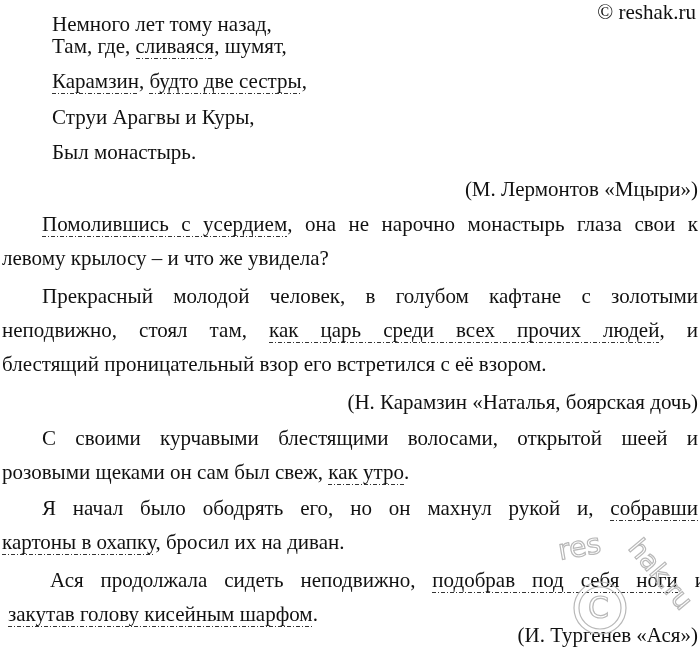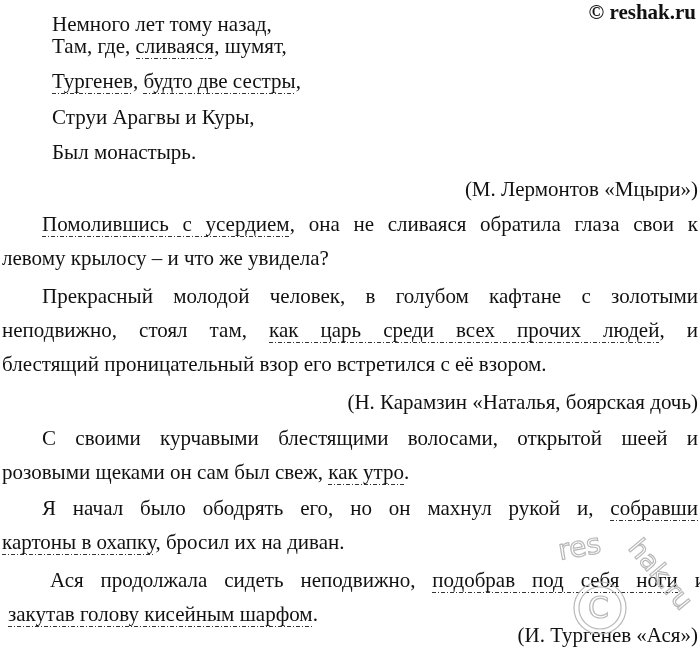--- a/index.html
+++ b/index.html
@@ -11,42 +11,42 @@
   .line { position: absolute; white-space: nowrap; line-height: 24px; }
   .u {
     text-decoration: none;
     background-image: linear-gradient(to right, #333 0, #333 4px, transparent 4px, transparent 6px, #333 6px, #333 7px, transparent 7px, transparent 9px);
     background-size: 9px 1px;
     background-repeat: repeat-x;
     background-position: 0 100%;
     padding-bottom: 1px;
   }
   .just { text-align: justify; text-align-last: justify; }
-  .copyright { position: absolute; right: 4px; top: 0px; line-height: 24px; font-weight: bold; }
+  .copyright { position: absolute; right: 4px; top: 0px; line-height: 24px; }
   .watermark {
     position: absolute; left: 520px; top: 520px; width: 180px; height: 127px;
     pointer-events: none;
   }
 </style>
 </head>
 <body>
 
 <div class="copyright">© reshak.ru</div>
 
 <div>
   <div class="line" style="left:52px; top:0px;margin-top:12px;"><span>Немного лет тому назад,</span></div>
   <div class="line" style="left:52px; top:34px;"><span>Там, где, </span><span class="u">сливаяся</span><span>, шумят,</span></div>
-  <div class="line" style="left:52px; top:69px;"><span class="u">Тургенев</span><span>, </span><span class="u">будто две сестры</span><span>,</span></div>
+  <div class="line" style="left:52px; top:69px;"><span class="u">Карамзин</span><span>, </span><span class="u">будто две сестры</span><span>,</span></div>
   <div class="line" style="left:52px; top:105px;text-align:right;"><span>Струи Арагвы и Куры,</span></div>
   <div class="line" style="left:52px; top:140px;"><span>Был монастырь.</span></div>
   <div class="line" style="right:2px; top:177px;margin-left:20px;">(М. Лермонтов «Мцыри»)</div>
 </div>
 
 <div>
-  <div class="line just" style="left:42px; width:656px; top:212px;"><span class="u">Помолившись с усердием</span><span>, она не сливаяся обратила глаза свои к</span></div>
+  <div class="line just" style="left:42px; width:656px; top:212px;"><span class="u">Помолившись с усердием</span><span>, она не нарочно монастырь глаза свои к</span></div>
   <div class="line" style="left:2px; top:246px;">левому крылосу – и что же увидела?</div>
 </div>
 
 <div>
   <div class="line just" style="left:42px; width:656px; top:284px;">Прекрасный молодой человек, в голубом кафтане с золотыми</div>
   <div class="line just" style="left:2px; width:696px; top:318px;"><span>неподвижно, стоял там, </span><span class="u">как царь среди всех прочих людей</span><span>, и</span></div>
   <div class="line" style="left:2px; top:352px;">блестящий проницательный взор его встретился с её взором.</div>
   <div class="line" style="right:2px; top:390px;">(Н. Карамзин «Наталья, боярская дочь)</div>
 </div>
 

